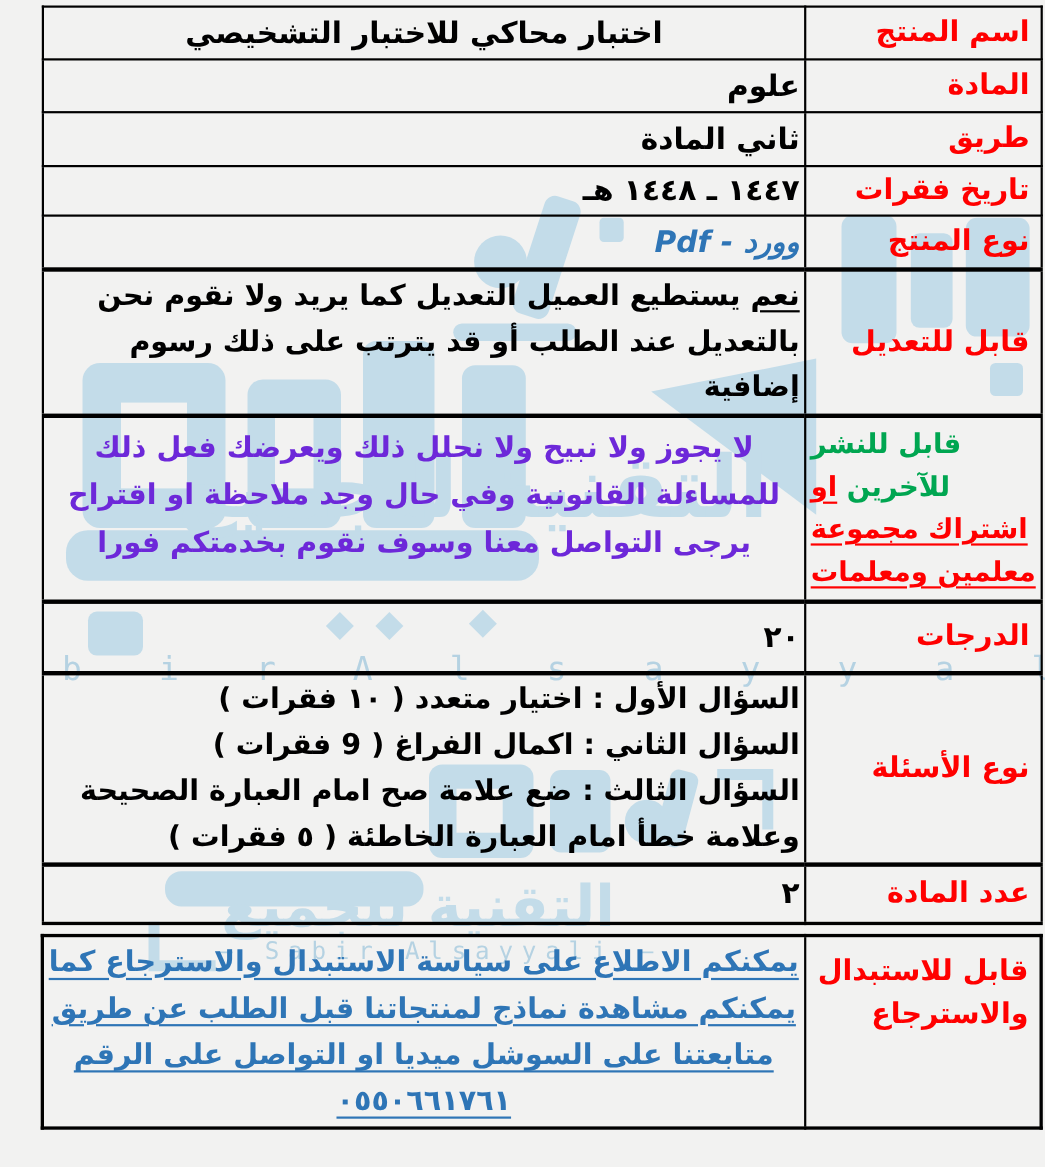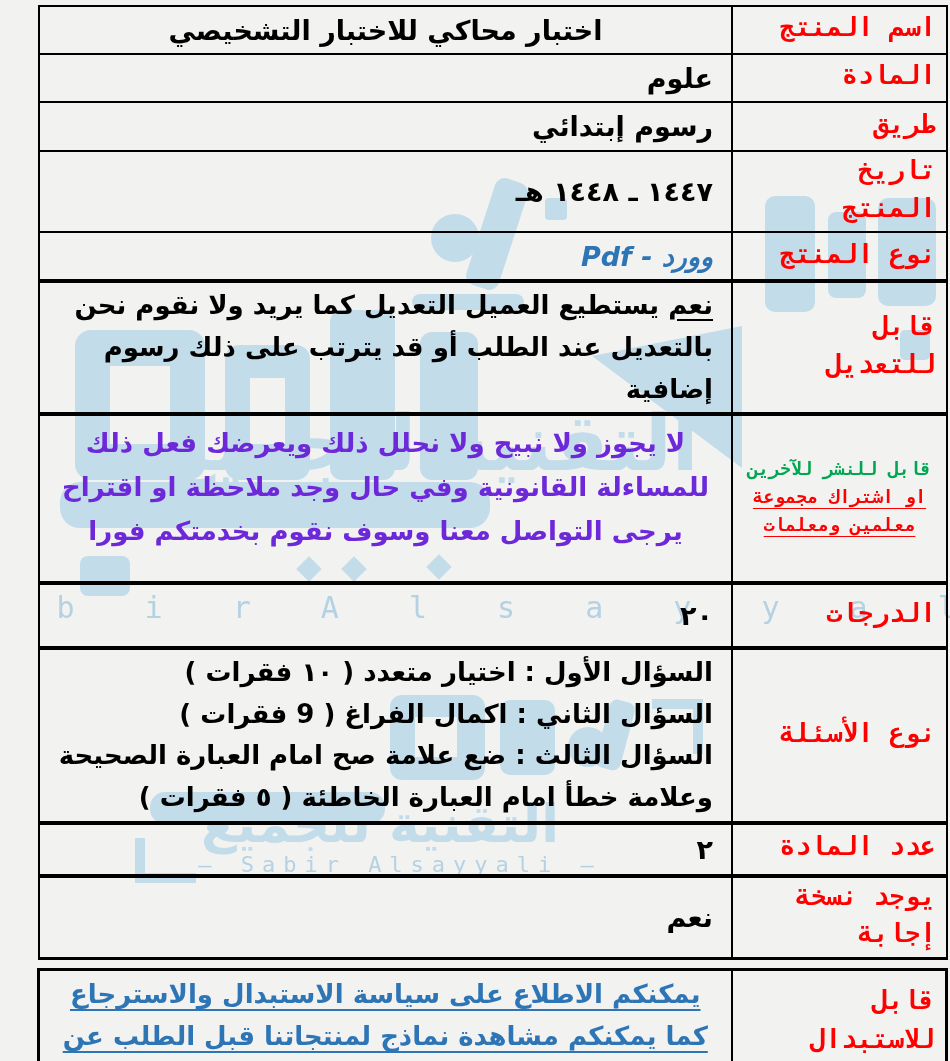--- a/index.html
+++ b/index.html
@@ -20,36 +20,35 @@
   
   .doc{
     position:absolute;left:40px;top:5px;width:908px;z-index:1;
   }
   table{
     width:908px;border-collapse:collapse;table-layout:fixed;
     background:transparent;
   }
   td{
     border:2px solid #000;
-    padding:2px 18px;
+    padding:2px 4px;
     vertical-align:middle;
     font-weight:bold;
     font-size:26px;
     color:#000;
     overflow:hidden;
   }
   col.c-label{width:215px;}
   col.c-value{width:693px;}
   td.label{
     color:#ff0000;
     text-align:right;
     padding-right:10px;
     font-size:26px;
     line-height:1.45;
-    font-family:Liberation Mono, monospace;
   }
   td.value{
     text-align:right;
     font-size:27px;
   }
   
   tr.r1{height:48px;} tr.r2{height:48px;} tr.r3{height:49px;}
   tr.r4{height:49px;} tr.r5{height:45px;} tr.r6{height:49px;}
   tr.r7{height:91px;} tr.r8{height:169px;} tr.r9{height:65px;}
   tr.r10{height:172px;} tr.r11{height:53px;} tr.r12{height:65px;}
@@ -60,21 +59,21 @@
   #table2{margin-top:8px;}
   .date-cell{letter-spacing:3px;}
   .blue{color:#2e75b6;font-style:italic;}
   .green{color:#00a651;}
   .u{text-decoration:underline;text-underline-offset:5px;}
   td.par{
     font-size:26px;line-height:1.6;vertical-align:middle;
   }
   td.center{text-align:center;}
   tr.r8 td.label{
-    text-align:center;font-size:18px;line-height:1.55;padding-right:4px;padding-left:4px;
+    text-align:left;font-size:25px;line-height:1.55;padding-right:4px;padding-left:4px;
   }
   tr.r8 td.value{
     text-align:center;color:#6d28d9;font-size:26px;line-height:1.68;vertical-align:top;padding-top:6px;
   }
   tr.r10 td.value{font-size:26px;line-height:1.6;}
   tr.r13 td.label{vertical-align:top;padding-top:12px;line-height:1.5;}
   tr.r13 td.value{
     text-align:center;color:#2e75b6;font-size:26px;line-height:1.62;
     text-decoration:underline;text-underline-offset:6px;
   }
@@ -147,24 +146,24 @@
         <tr class="r1">
       <td class="label">اسم المنتج</td>
       <td class="value center">اختبار محاكي للاختبار التشخيصي</td>
     </tr>
     <tr class="r2">
       <td class="label">المادة</td>
       <td class="value">علوم</td>
     </tr>
     <tr class="r3">
       <td class="label">طريق</td>
-      <td class="value">رسوم إبتدائي</td>
+      <td class="value">ثاني المادة</td>
     </tr>
     <tr class="r5">
-      <td class="label">تاريخ المنتج</td>
+      <td class="label">تاريخ فقرات</td>
       <td class="value date-cell">١٤٤٧ ـ ١٤٤٨ هـ</td>
     </tr>
     <tr class="r6">
       <td class="label">نوع المنتج</td>
       <td class="value blue">وورد - Pdf</td>
     </tr>
     <tr class="r7 thick">
       <td class="label">قابل للتعديل</td>
       <td class="value par"><span class="u">نعم</span><span> يستطيع العميل التعديل كما يريد  ولا نقوم نحن  بالتعديل عند الطلب أو قد يترتب على ذلك رسوم إضافية</span></td>
     </tr>
@@ -180,24 +179,20 @@
       <td class="label">نوع الأسئلة</td>
       <td class="value">
         <div>السؤال الأول : اختيار متعدد ( ١٠ فقرات )</div>
         <div>السؤال الثاني : اكمال الفراغ ( 9 فقرات )</div>
         <div>السؤال الثالث : ضع علامة صح امام العبارة الصحيحة وعلامة خطأ امام العبارة الخاطئة ( ٥ فقرات )</div>
       </td>
     </tr>
     <tr class="r11 thick">
       <td class="label">عدد المادة</td>
       <td class="value">٢</td>
-    </tr>
-    <tr class="r12 thick">
-      <td class="label">يوجد نسخة إجابة</td>
-      <td class="value">نعم</td>
     </tr>
   </tbody>
     </table>
 
   <table id="table2">
     <colgroup>
         <col class="c-label">
         <col class="c-value">
       </colgroup>
     <tbody>

